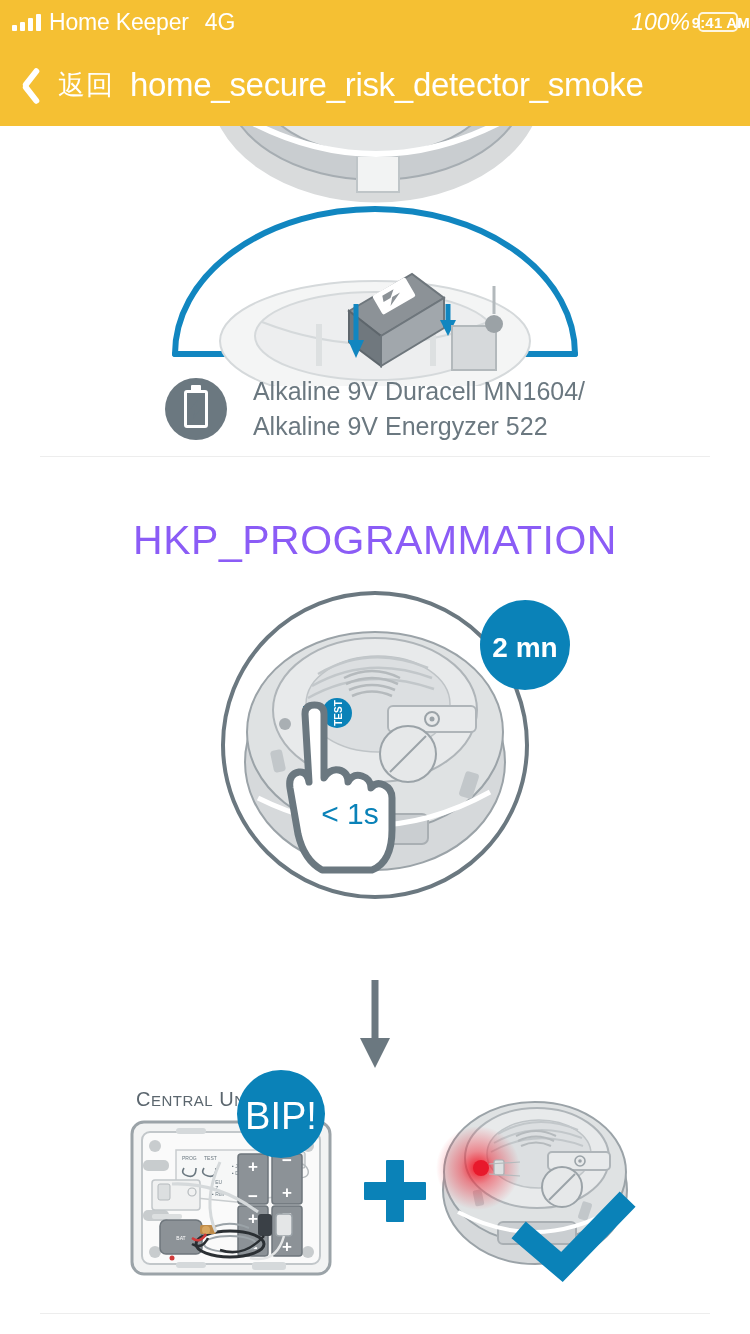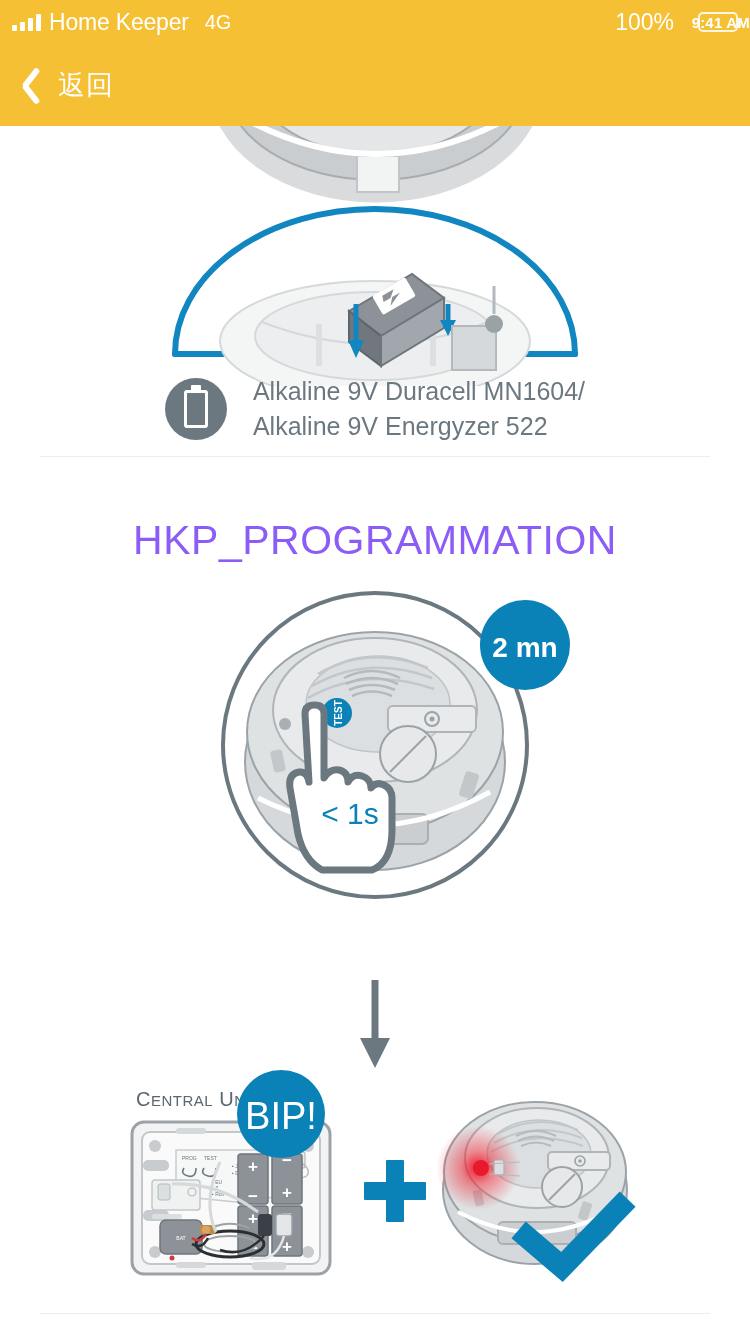--- a/index.html
+++ b/index.html
@@ -19,27 +19,27 @@
     color:#ffffff;
   }
   .sb-left{ display:flex; align-items:center; gap:8px; padding-left:12px; }
   .signal{ display:flex; align-items:flex-end; gap:3px; height:17px; }
   .signal i{ display:block; width:5px; background:#ffffff; border-radius:1px; }
   .signal i:nth-child(1){ height:6px; }
   .signal i:nth-child(2){ height:9px; }
   .signal i:nth-child(3){ height:13px; }
   .signal i:nth-child(4){ height:17px; }
   .carrier{ font-size:23px; letter-spacing:-0.2px; }
-  .network{ font-size:20px; margin-left:8px; }
+  .network{ font-size:23px; margin-left:8px; }
   .sb-center{
     position:absolute; left:0; width:750px; text-align:right;
     font-size:15px; font-weight:bold; letter-spacing:0.2px;
   }
   .sb-right{
-    margin-left:auto; display:flex; align-items:center; gap:24px; padding-right:12px;
+    margin-left:auto; display:flex; align-items:center; gap:8px; padding-right:12px;font-style:italic;
   }
   .batt-pct{ font-size:23px; }
   .batt-icon{
     position:relative; width:40px; height:20px;
     border:2px solid rgba(255,255,255,0.85); border-radius:5px; padding:2px;
   }
   .batt-icon::after{
     content:""; position:absolute; right:-5px; top:6px;
     width:3px; height:8px; background:rgba(255,255,255,0.7);
     border-radius:0 2px 2px 0;
@@ -130,20 +130,21 @@
       <span class="batt-fill"></span>
     </span>
   </div>
 </div>
 
 <div class="nav-bar">
   <div class="back-btn">
     <span class="chevron"></span>
     <span class="back-label">返回</span>
   </div>
+  <div class="nav-title">home_secure_risk_detector_smoke</div>
 </div>
 
 <div class="content">
 
   <div class="battery-art">
     <svg class="abs" style="left:0;top:0" width="750" height="260" viewBox="0 0 750 260">
 
       <g>
         <path d="M206 -40 a170 120 0 0 0 340 0 Z" fill="#D9DBDC" stroke="#9BA3A8" stroke-width="2"></path>
         <path d="M206 -40 a170 120 0 0 0 340 0" fill="none" stroke="#ffffff" stroke-width="7"></path>

